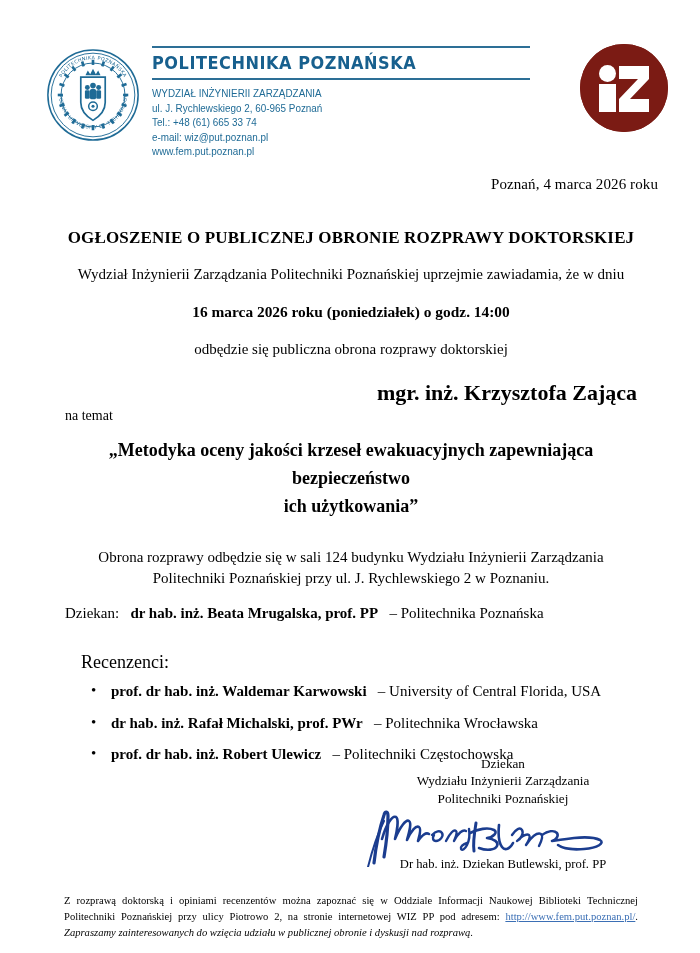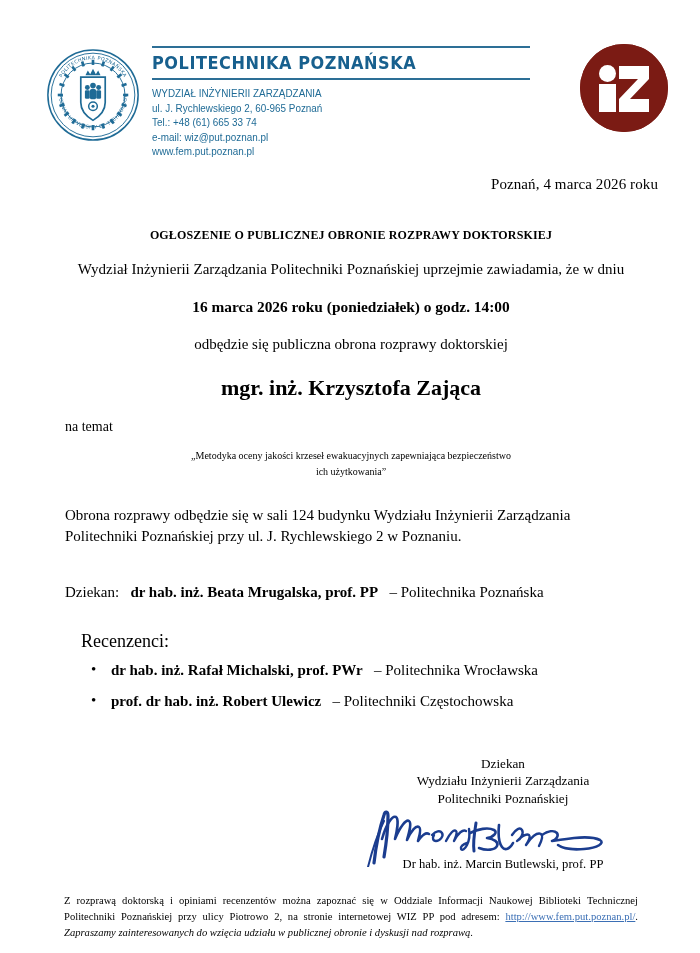--- a/index.html
+++ b/index.html
@@ -103,21 +103,21 @@
   .content {
     position: absolute;
     left: 65px;
     top: 228px;
     width: 572px;
   }
 
   .doc-title {
     text-align: center;
     font-weight: bold;
-    font-size: 12px;
+    font-size: 17px;
     letter-spacing: 0.15px;
     margin: 0 0 18px 0;
     white-space: nowrap;
   }
 
   .intro-line {
     text-align: center;
     font-size: 15px;
     margin: 0 0 20px 0;
     white-space: nowrap;
@@ -130,52 +130,52 @@
     margin: 0 0 20px 0;
   }
 
   .defense-sub {
     text-align: center;
     font-size: 15px;
     margin: 0 0 22px 0;
   }
 
   .candidate {
-    text-align: center;
+    text-align: right;
     font-weight: bold;
     font-size: 22px;
-    margin: 0 0 18px 0;
+    margin: 0 0 2px 0;
   }
 
   .na-temat {
     text-align: left;
     font-size: 14px;
     margin: 0 0 13px 0;
   }
 
   .thesis-title {
     text-align: center;
-    font-weight: normal;
-    font-size: 10px;
+    font-weight: bold;
+    font-size: 18px;
     line-height: 1.55;
     margin: 0 0 26px 0;
   }
 
   .discipline {
     text-align: center;
     font-weight: bold;
     font-size: 13.4px;
     margin: 0 0 28px 0;
   }
 
   .location {
-    text-align: left;
+    text-align: center;
     font-size: 15px;
     line-height: 1.42;
-    margin: 0 0 36px 0;
+    margin: 0 0 16px 0;
   }
 
   .promoter {
     font-size: 15px;
     margin: 0 0 30px 0;
   }
   .promoter .lead { }
   .promoter .name { font-weight: bold; }
 
   .reviewers-label {
@@ -407,20 +407,25 @@
       <span class="lead">Dziekan:</span>
       <span>&nbsp;</span>
       <span class="name">dr hab. inż. Beata Mrugalska, prof. PP</span>
       <span>&nbsp;</span>
       <span>– Politechnika Poznańska</span>
     </div>
 
     <div class="reviewers-label">Recenzenci:</div>
 
     <ul class="reviewers">
+      <li>
+        <span class="rname">prof. dr hab. inż. Waldemar Karwowski</span>
+        <span>&nbsp;</span>
+        <span>– University of Central Florida, USA</span>
+      </li>
       <li>
         <span class="rname">dr hab. inż. Rafał Michalski, prof. PWr</span>
         <span>&nbsp;</span>
         <span>– Politechnika Wrocławska</span>
       </li>
       <li>
         <span class="rname">prof. dr hab. inż. Robert Ulewicz</span>
         <span>&nbsp;</span>
         <span>– Politechniki Częstochowska</span>
       </li>
@@ -447,20 +452,20 @@
                    C129 45 121 46 113 43" stroke-width="2.6"></path>
           <path d="M133 20 C132 30 133 38 136 42 C139 46 144 44 147 38" stroke-width="2.6"></path>
           <path d="M146 30 C150 24 154 22 156 25 C158 28 155 34 151 36 C155 32 160 28 163 30
                    C165 32 162 37 160 40 C165 32 171 27 175 29 C178 31 175 37 173 41" stroke-width="2.4"></path>
           <path d="M176 30 C182 26 188 25 191 28 C193 31 190 35 186 36 C192 35 200 34 208 33
                    C218 32 228 32 234 35 C239 38 232 43 218 44 C206 45 196 43 192 40" stroke-width="2.6"></path>
           <path d="M2 62 C6 46 12 28 18 16" stroke-width="2"></path>
         </g>
       </svg>
     </div>
-    <div class="sig-name">Dr hab. inż. Marcin Butlewski, prof. PP</div>
+    <div class="sig-name">Dr hab. inż. Dziekan Butlewski, prof. PP</div>
   </div>
 
   <div class="footer">
     <span>Z rozprawą doktorską i opiniami recenzentów można zapoznać się  w Oddziale Informacji Naukowej Biblioteki Technicznej Politechniki Poznańskiej przy ulicy Piotrowo 2, na stronie internetowej WIZ PP pod adresem: </span><a href="#">http://www.fem.put.poznan.pl/</a><span>. </span><span class="ital">Zapraszamy zainteresowanych do wzięcia udziału w publicznej obronie i dyskusji nad rozprawą.</span>
   </div>
 
 </div>
 
 </body></html>

